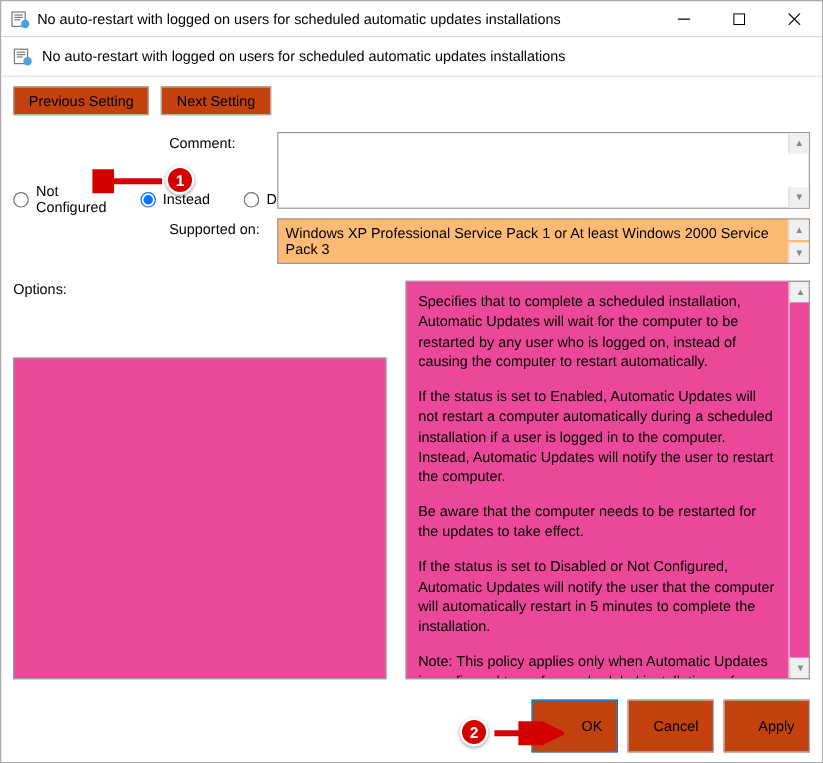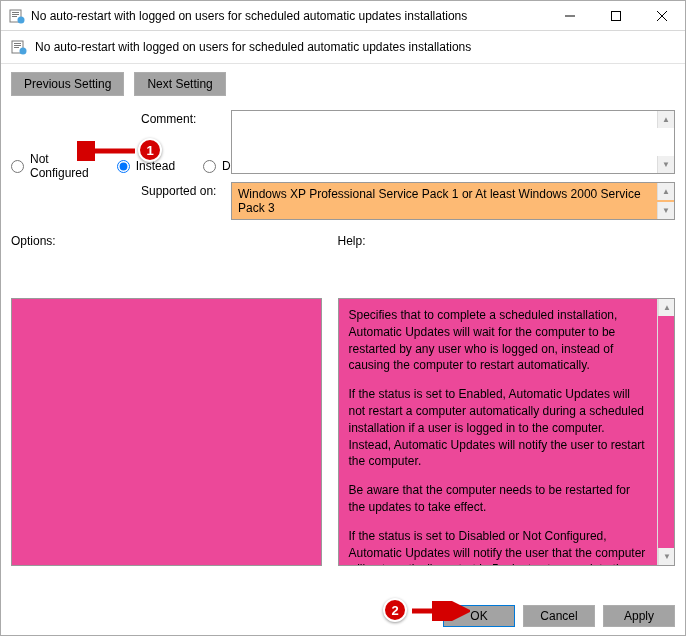--- a/index.html
+++ b/index.html
@@ -4,21 +4,21 @@
 <style>
 * { box-sizing: border-box; margin: 0; padding: 0; }
 body { font-family: "Segoe UI", Tahoma, sans-serif; font-size: 12px; color: #000; background: #fff; width: 686px; height: 636px; position: relative; border: 1px solid #aaa; }
 .titlebar { height: 30px; display: flex; align-items: center; padding: 0 0 0 8px; border-bottom: 1px solid #d8d8d8; }
 .titlebar .icon { width: 16px; height: 16px; margin-right: 6px; }
 .titlebar .title { flex: 1; font-size: 12px; }
 .titlebar .winbtn { width: 46px; height: 30px; display: flex; align-items: center; justify-content: center; cursor: pointer; }
 .headerbar { padding: 8px 10px; display: flex; align-items: center; border-bottom: 1px solid #e3e3e3; }
 .headerbar .icon { width: 16px; height: 16px; margin-right: 8px; }
 .navbar { padding: 8px 10px; display: flex; gap: 10px; }
-.btn { background: #a3a3a3; border: 1px solid #adadad; padding: 4px 12px; font-family: inherit; font-size: 12px; cursor: pointer; min-width: 70px; }
+.btn { background: #c2410c; border: 1px solid #adadad; padding: 4px 12px; font-family: inherit; font-size: 12px; cursor: pointer; min-width: 70px; }
 .btn.primary { outline: 1px solid #0078d7; outline-offset: -1px; }
 .configrow { display: flex; padding: 6px 10px 0 10px; gap: 20px; }
 .radiocol { width: 110px; display: flex; flex-direction: row; gap: 28px; padding-top: 2px; }
 .radio { display: flex; align-items: center; gap: 6px; cursor: pointer; }
 .radio input { margin: 0; }
 .fieldcol { flex: 1; display: flex; flex-direction: column; gap: 8px; }
 .fieldrow { display: flex; align-items: flex-start; gap: 8px; }
 .fieldrow .lbl { width: 82px; text-align: left; padding-top: 2px; }
 .fieldrow .tbox { flex: 1; min-height: 64px; border: 1px solid #999; background: #fff; position: relative; display: flex; }
 .fieldrow .tbox.supported { min-height: 38px; background: #fdba74; }
@@ -27,21 +27,21 @@
 .scrollcol { width: 17px; display: flex; flex-direction: column; justify-content: space-between; }
 .bottom { display: flex; gap: 16px; padding: 14px 10px 0 10px; height: 346px; }
 .pane { display: flex; flex-direction: column; gap: 44px; }
 .pane.left { flex: 0.92; }
 .pane.right { flex: 1; }
 .pane .lbl { margin-bottom: 6px; }
 .pane .box { flex: 1; border: 1px solid #999; background: #ec4899; position: relative; overflow: hidden; display: flex; }
 .pane .box .inner { flex: 1; padding: 8px 10px; font-size: 12px; line-height: 1.4; overflow: hidden; }
 .pane .box .inner p { margin-bottom: 12px; }
 .footer { position: absolute; bottom: 8px; right: 10px; display: flex; gap: 8px; }
-.footer .btn { min-width: 72px; padding: 3px 12px; }
+.footer .btn { min-width: 72px; padding: 14px 12px; text-align: right; }
 .annot { position: absolute; pointer-events: none; }
 .arrow-svg { position: absolute; }
 .badge { width: 24px; height: 24px; border-radius: 50%; background: #d40000; border: 2px solid #fff; box-shadow: 0 1px 3px rgba(0,0,0,.4); color: #fff; font-weight: bold; font-size: 13px; display: flex; align-items: center; justify-content: center; position: absolute; }
 .policy-icon-svg { width: 16px; height: 16px; }
 </style>
 </head>
 <body>
 
 <div class="titlebar">
   <span class="icon">
@@ -130,21 +130,20 @@
 </div>
 
 <div class="bottom">
   <div class="pane left">
     <div class="lbl">Options:</div>
     <div class="box">
       <div class="inner"></div>
     </div>
   </div>
   <div class="pane right">
-    <div class="lbl">Help:</div>
     <div class="box">
       <div class="inner">
         <p>Specifies that to complete a scheduled installation, Automatic Updates will wait for the computer to be restarted by any user who is logged on, instead of causing the computer to restart automatically.</p>
         <p>If the status is set to Enabled, Automatic Updates will not restart a computer automatically during a scheduled installation if a user is logged in to the computer. Instead, Automatic Updates will notify the user to restart the computer.</p>
         <p>Be aware that the computer needs to be restarted for the updates to take effect.</p>
         <p>If the status is set to Disabled or Not Configured, Automatic Updates will notify the user that the computer will automatically restart in 5 minutes to complete the installation.</p>
         <p>Note: This policy applies only when Automatic Updates is configured to perform scheduled installations of updates. If the</p>
       </div>
       <div class="scrollcol" style="border-left:1px solid #ddd;">
         <div class="scrollarrow">▲</div>

